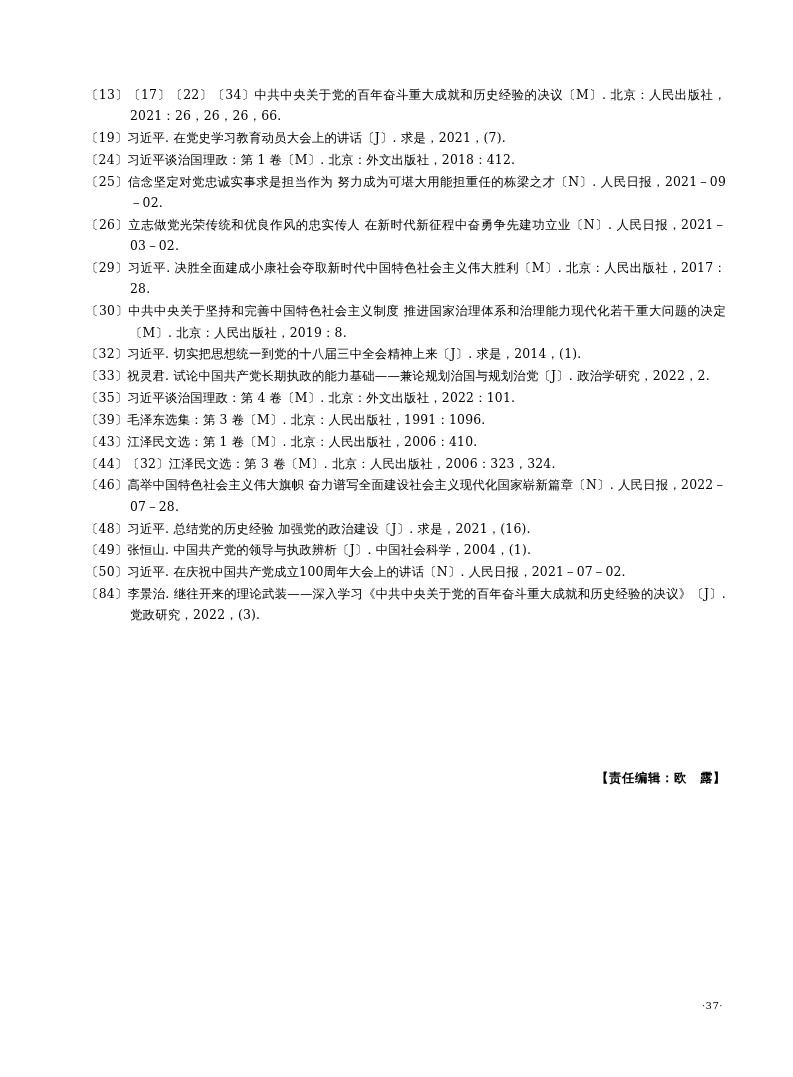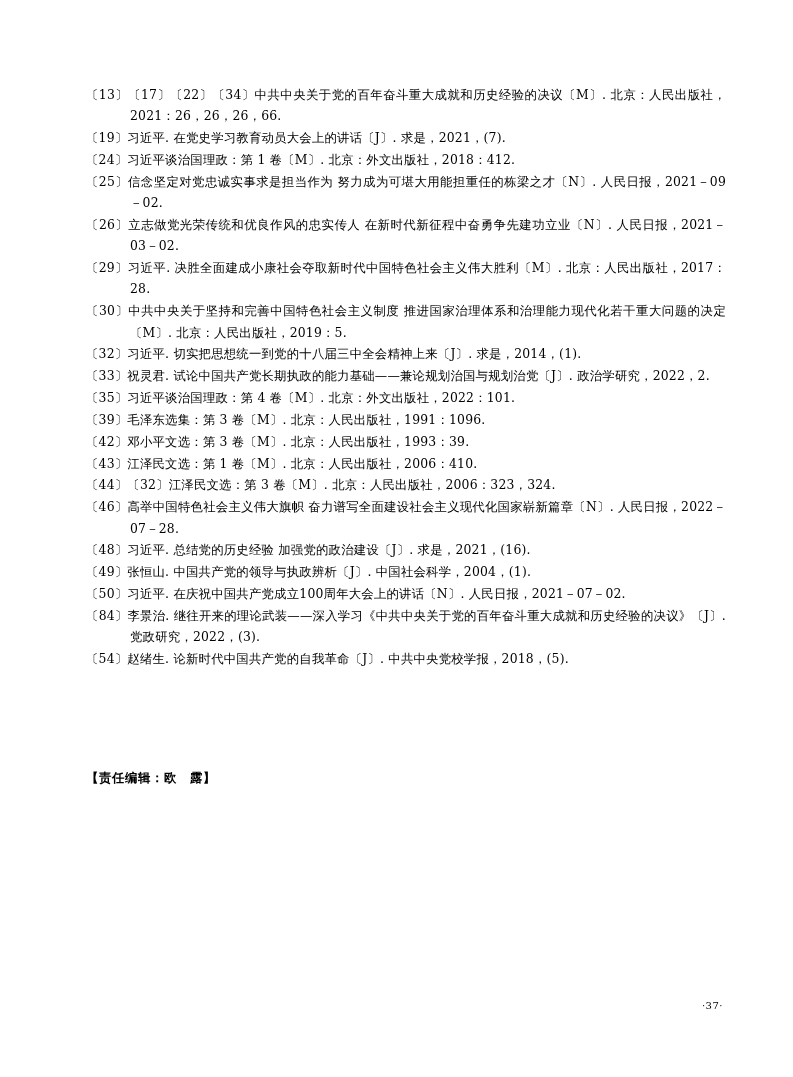--- a/index.html
+++ b/index.html
@@ -36,21 +36,21 @@
     margin: 0 0 0.5px 0;
     padding-left: 44px;
     text-indent: -44px;
     letter-spacing: 0.2px;
   }
   .editor-line {
     position: absolute;
     left: 78px;
     top: 770px;
     width: 640px;
-    text-align: left;
+    text-align: right;
     font-size: 12.4px;
     font-weight: bold;
     letter-spacing: 0.6px;
   }
   .page-number {
     position: absolute;
     left: 0;
     top: 1000px;
     width: 715px;
     text-align: right;
@@ -63,33 +63,31 @@
 
 <div class="page">
 
   <div class="refs">
     <p class="ref">〔13〕〔17〕〔22〕〔34〕中共中央关于党的百年奋斗重大成就和历史经验的决议〔M〕. 北京：人民出版社，2021：26，26，26，66.</p>
     <p class="ref">〔19〕习近平. 在党史学习教育动员大会上的讲话〔J〕. 求是，2021，(7).</p>
     <p class="ref">〔24〕习近平谈治国理政：第 1 卷〔M〕. 北京：外文出版社，2018：412.</p>
     <p class="ref">〔25〕信念坚定对党忠诚实事求是担当作为 努力成为可堪大用能担重任的栋梁之才〔N〕. 人民日报，2021－09－02.</p>
     <p class="ref">〔26〕立志做党光荣传统和优良作风的忠实传人 在新时代新征程中奋勇争先建功立业〔N〕. 人民日报，2021－03－02.</p>
     <p class="ref">〔29〕习近平. 决胜全面建成小康社会夺取新时代中国特色社会主义伟大胜利〔M〕. 北京：人民出版社，2017：28.</p>
-    <p class="ref">〔30〕中共中央关于坚持和完善中国特色社会主义制度 推进国家治理体系和治理能力现代化若干重大问题的决定〔M〕. 北京：人民出版社，2019：5.</p>
+    <p class="ref">〔30〕中共中央关于坚持和完善中国特色社会主义制度 推进国家治理体系和治理能力现代化若干重大问题的决定〔M〕. 北京：人民出版社，2019：8.</p>
     <p class="ref">〔32〕习近平. 切实把思想统一到党的十八届三中全会精神上来〔J〕. 求是，2014，(1).</p>
     <p class="ref">〔33〕祝灵君. 试论中国共产党长期执政的能力基础——兼论规划治国与规划治党〔J〕. 政治学研究，2022，2.</p>
     <p class="ref">〔35〕习近平谈治国理政：第 4 卷〔M〕. 北京：外文出版社，2022：101.</p>
     <p class="ref">〔39〕毛泽东选集：第 3 卷〔M〕. 北京：人民出版社，1991：1096.</p>
-    <p class="ref">〔42〕邓小平文选：第 3 卷〔M〕. 北京：人民出版社，1993：39.</p>
     <p class="ref">〔43〕江泽民文选：第 1 卷〔M〕. 北京：人民出版社，2006：410.</p>
     <p class="ref">〔44〕〔32〕江泽民文选：第 3 卷〔M〕. 北京：人民出版社，2006：323，324.</p>
     <p class="ref">〔46〕高举中国特色社会主义伟大旗帜 奋力谱写全面建设社会主义现代化国家崭新篇章〔N〕. 人民日报，2022－07－28.</p>
     <p class="ref">〔48〕习近平. 总结党的历史经验 加强党的政治建设〔J〕. 求是，2021，(16).</p>
     <p class="ref">〔49〕张恒山. 中国共产党的领导与执政辨析〔J〕. 中国社会科学，2004，(1).</p>
     <p class="ref">〔50〕习近平. 在庆祝中国共产党成立100周年大会上的讲话〔N〕. 人民日报，2021－07－02.</p>
     <p class="ref">〔84〕李景治. 继往开来的理论武装——深入学习《中共中央关于党的百年奋斗重大成就和历史经验的决议》〔J〕. 党政研究，2022，(3).</p>
-    <p class="ref">〔54〕赵绪生. 论新时代中国共产党的自我革命〔J〕. 中共中央党校学报，2018，(5).</p>
   </div>
 
   <div class="editor-line">【责任编辑：欧　露】</div>
 
   <div class="page-number">·37·</div>
 
 </div>
 
 </body></html>

